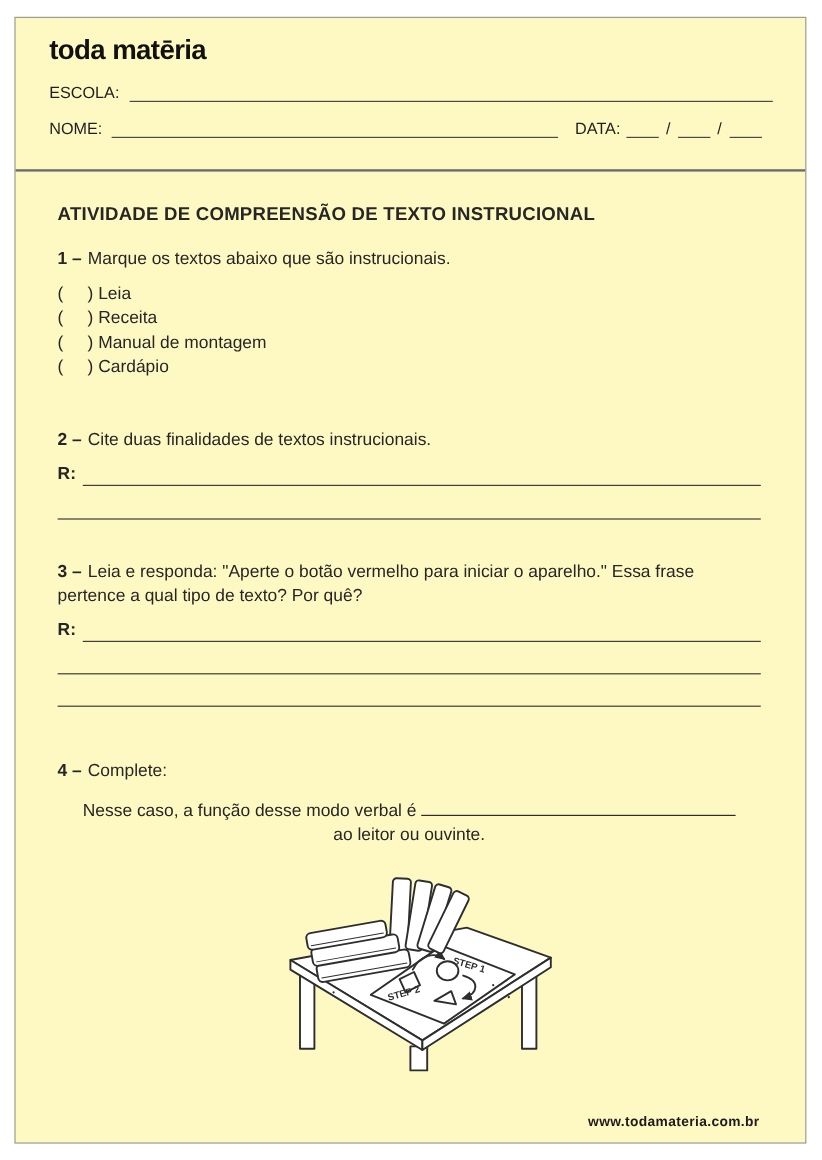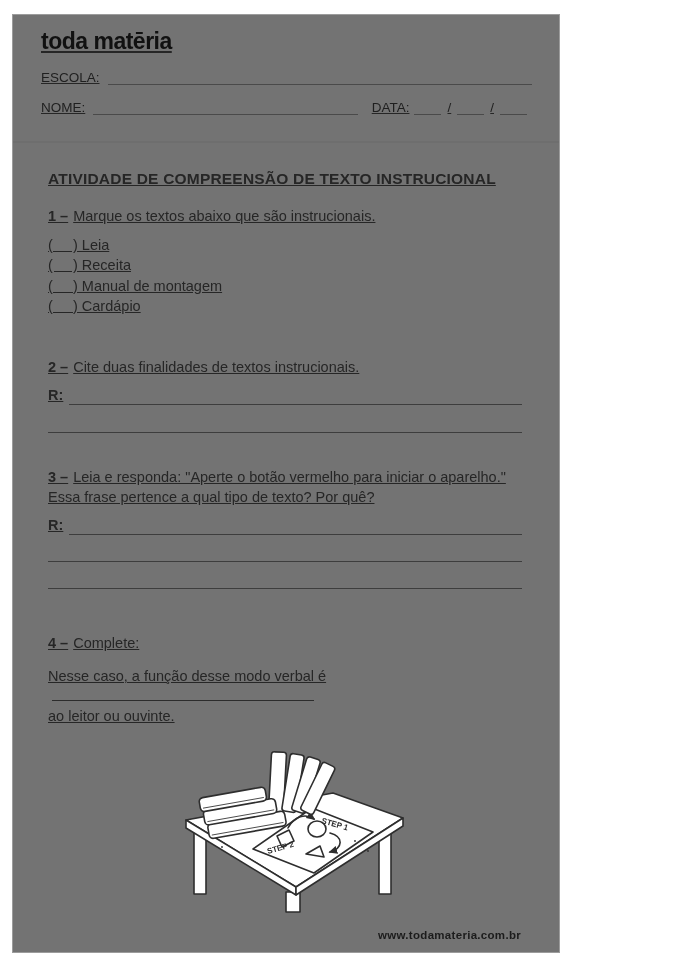--- a/index.html
+++ b/index.html
@@ -1,22 +1,22 @@
 <!DOCTYPE html>
 <html><head>
 <meta charset="utf-8">
 <style>
   html,body{margin:0;padding:0;}
   body{
     width:685px;height:967px;background:#ffffff;position:relative;
     font-family:"Liberation Sans",sans-serif;color:#262626;overflow:hidden;
   }
   .sheet{
-    position:absolute;left:12px;top:14px;width:548px;height:939px;
-    border:1.5px solid #9c9c9c;box-sizing:border-box;background:#737373;text-decoration:underline;
+    position:absolute;left:12px;top:14px;width:660px;height:939px;
+    border:1.5px solid #9c9c9c;box-sizing:border-box;background:#fef9c3;
   }
   
   .header{
     box-sizing:border-box;height:128px;padding:13px 27px 0 28px;
     border-bottom:2px solid #6e6e6e;
   }
   .brand{font-size:23px;font-weight:700;letter-spacing:-0.5px;color:#111;}
   .field-row{display:flex;align-items:flex-end;font-size:13.5px;margin-top:14px;color:#1f1f1f;}
   .wline{border-bottom:1.4px solid #4a4a4a;height:15px;}
   .grow{flex:1;margin-left:8px;}
@@ -33,21 +33,21 @@
   .options{margin-top:9px;}
   .option{white-space:pre;line-height:20.3px;}
   .answer-row{display:flex;align-items:flex-end;margin-top:8px;}
   .rlabel{font-weight:700;}
   .aline{flex:1;margin-left:6px;height:16px;border-bottom:1.6px solid #3d3d3d;}
   .ruled{height:27px;border-bottom:1.6px solid #3d3d3d;}
   .ruled.short{height:26px;}
   .q3-block{margin-top:34px;}
   .q4-block{margin-top:44px;}
   .a-row{margin-top:7px;}
-  .b-row{margin-top:13px;}
+  .b-row{margin-top:13px;text-align:center;}
   .blank{display:inline-block;border-bottom:1.6px solid #2c2c2c;height:13px;}
   .blank.a{width:126px;margin-left:2px;}
   .blank.b{width:262px;margin-left:4px;}
   .illus{display:block;margin:18px auto 0 auto;}
   .footer-url{
     position:absolute;right:38px;bottom:11px;font-size:11.5px;font-weight:700;
     letter-spacing:0.3px;color:#1c1c1c;
   }
 </style>
 </head>

